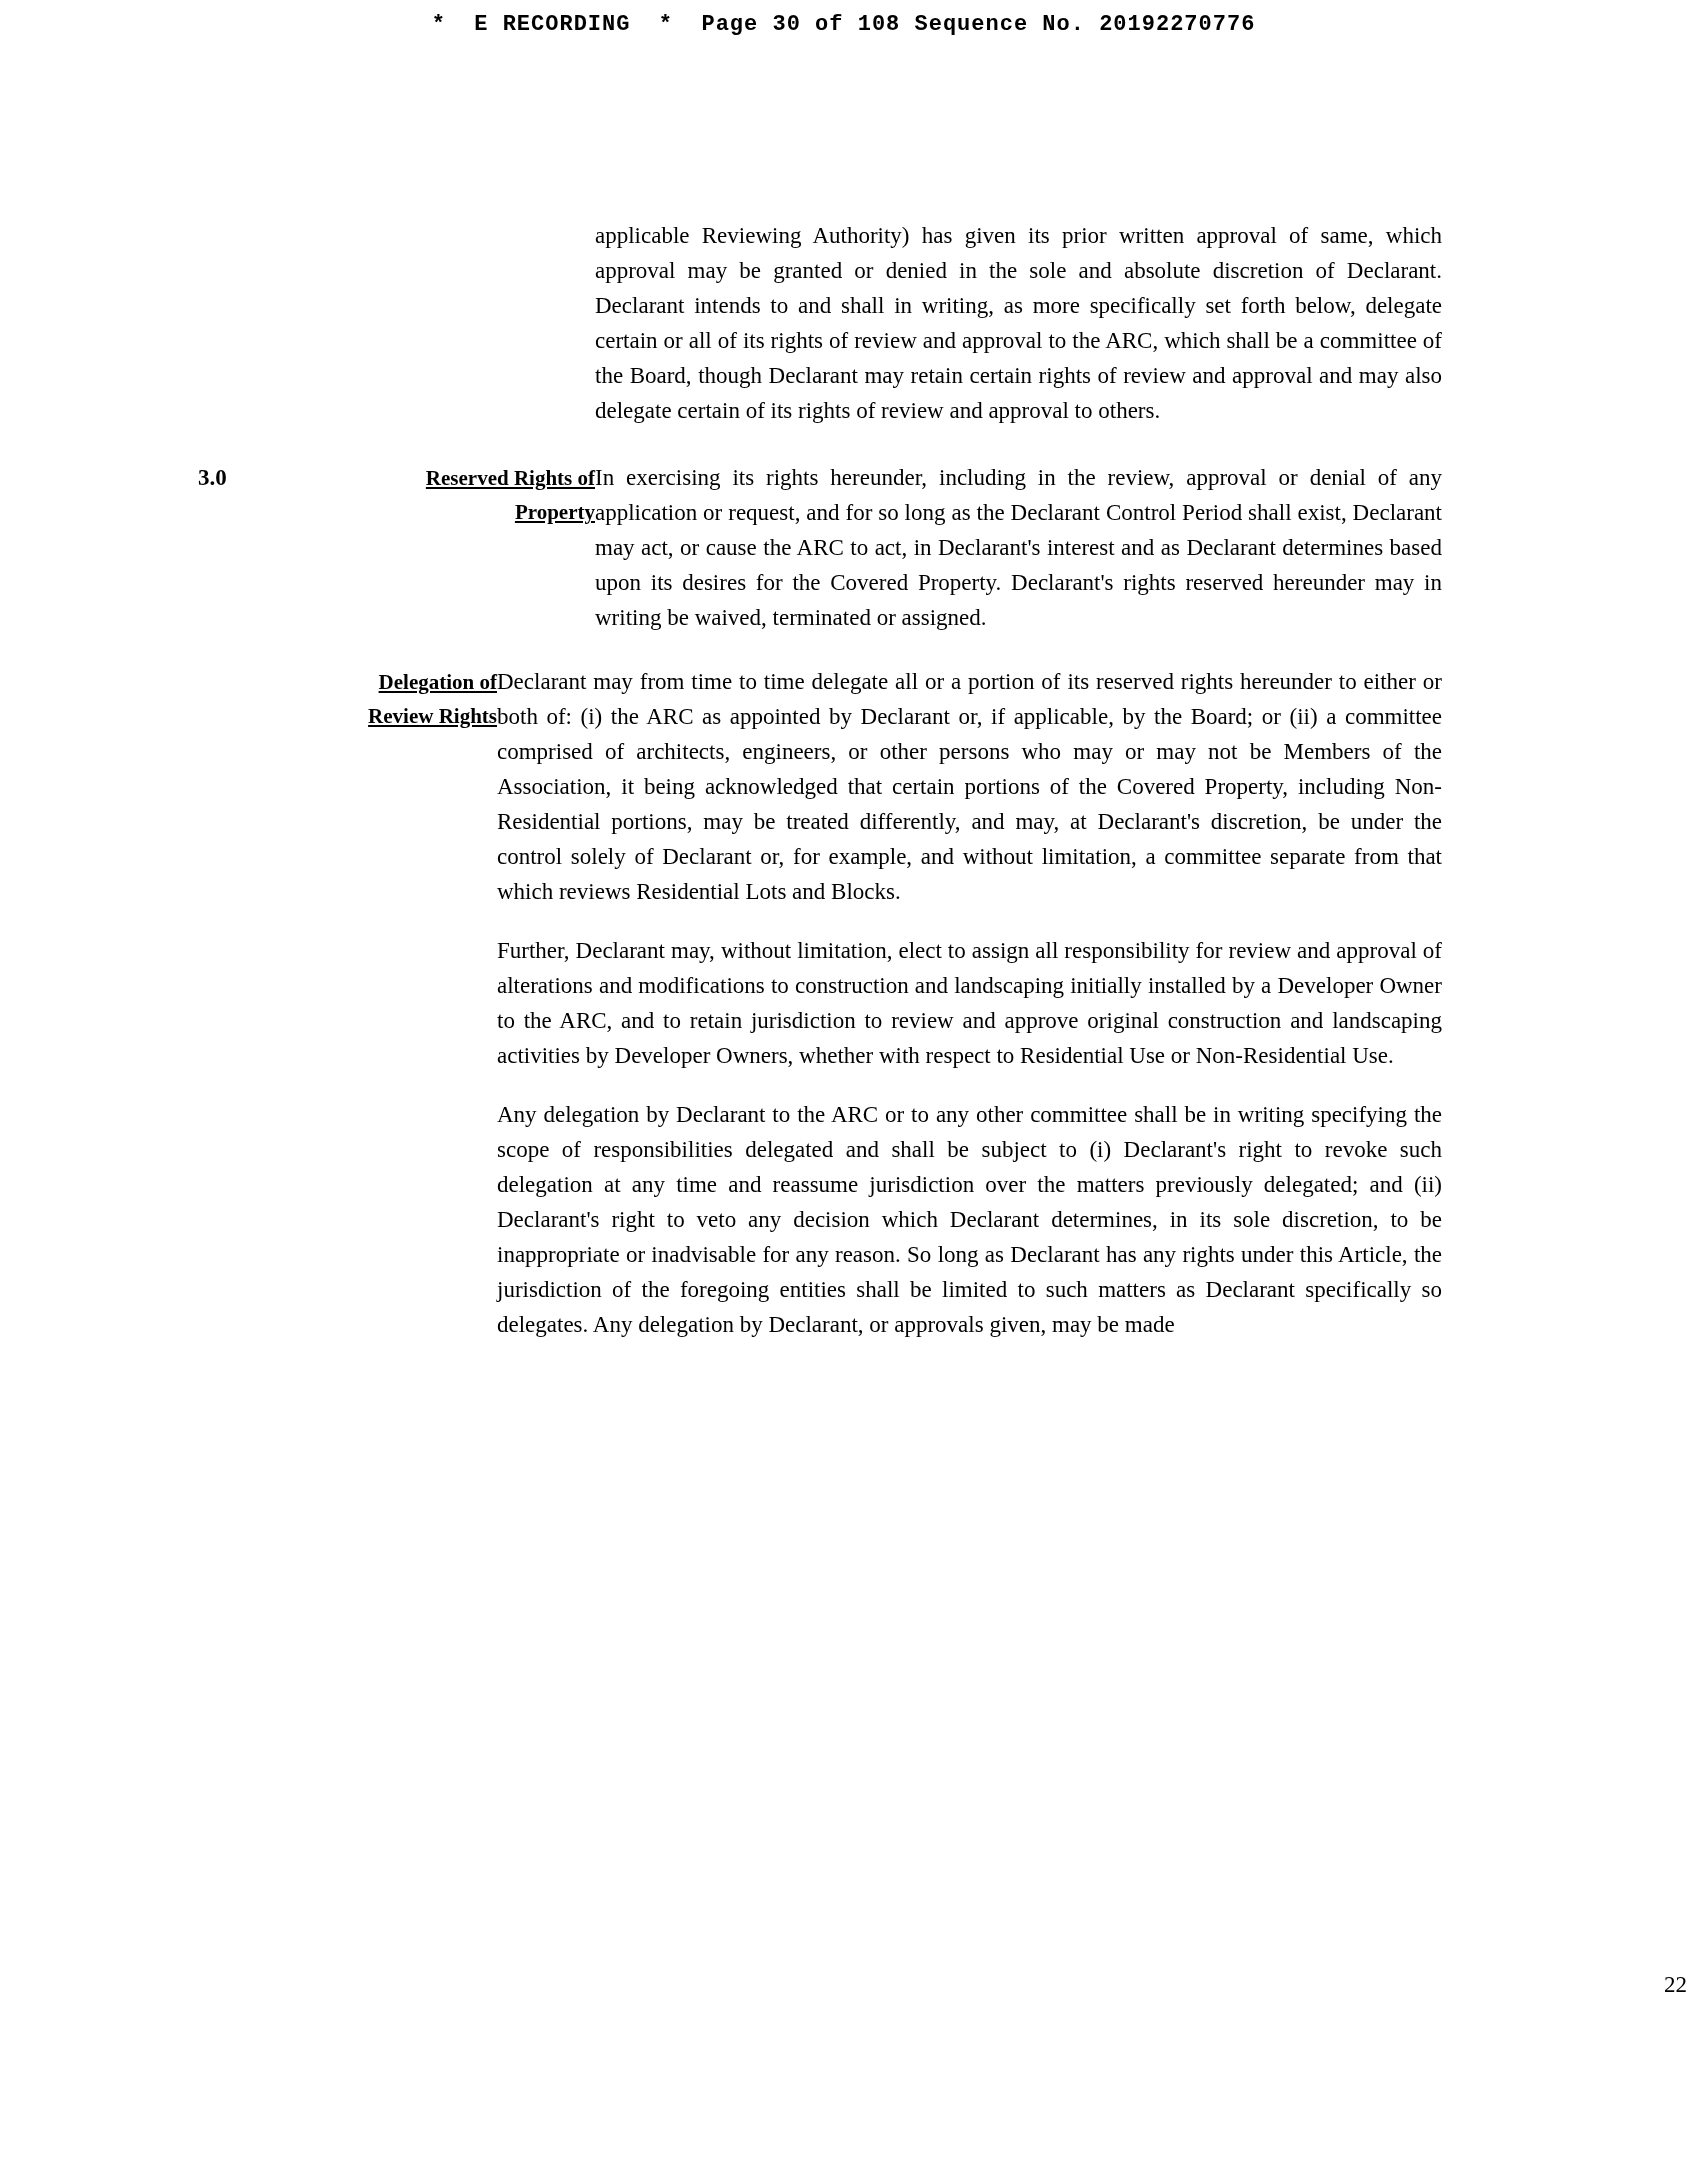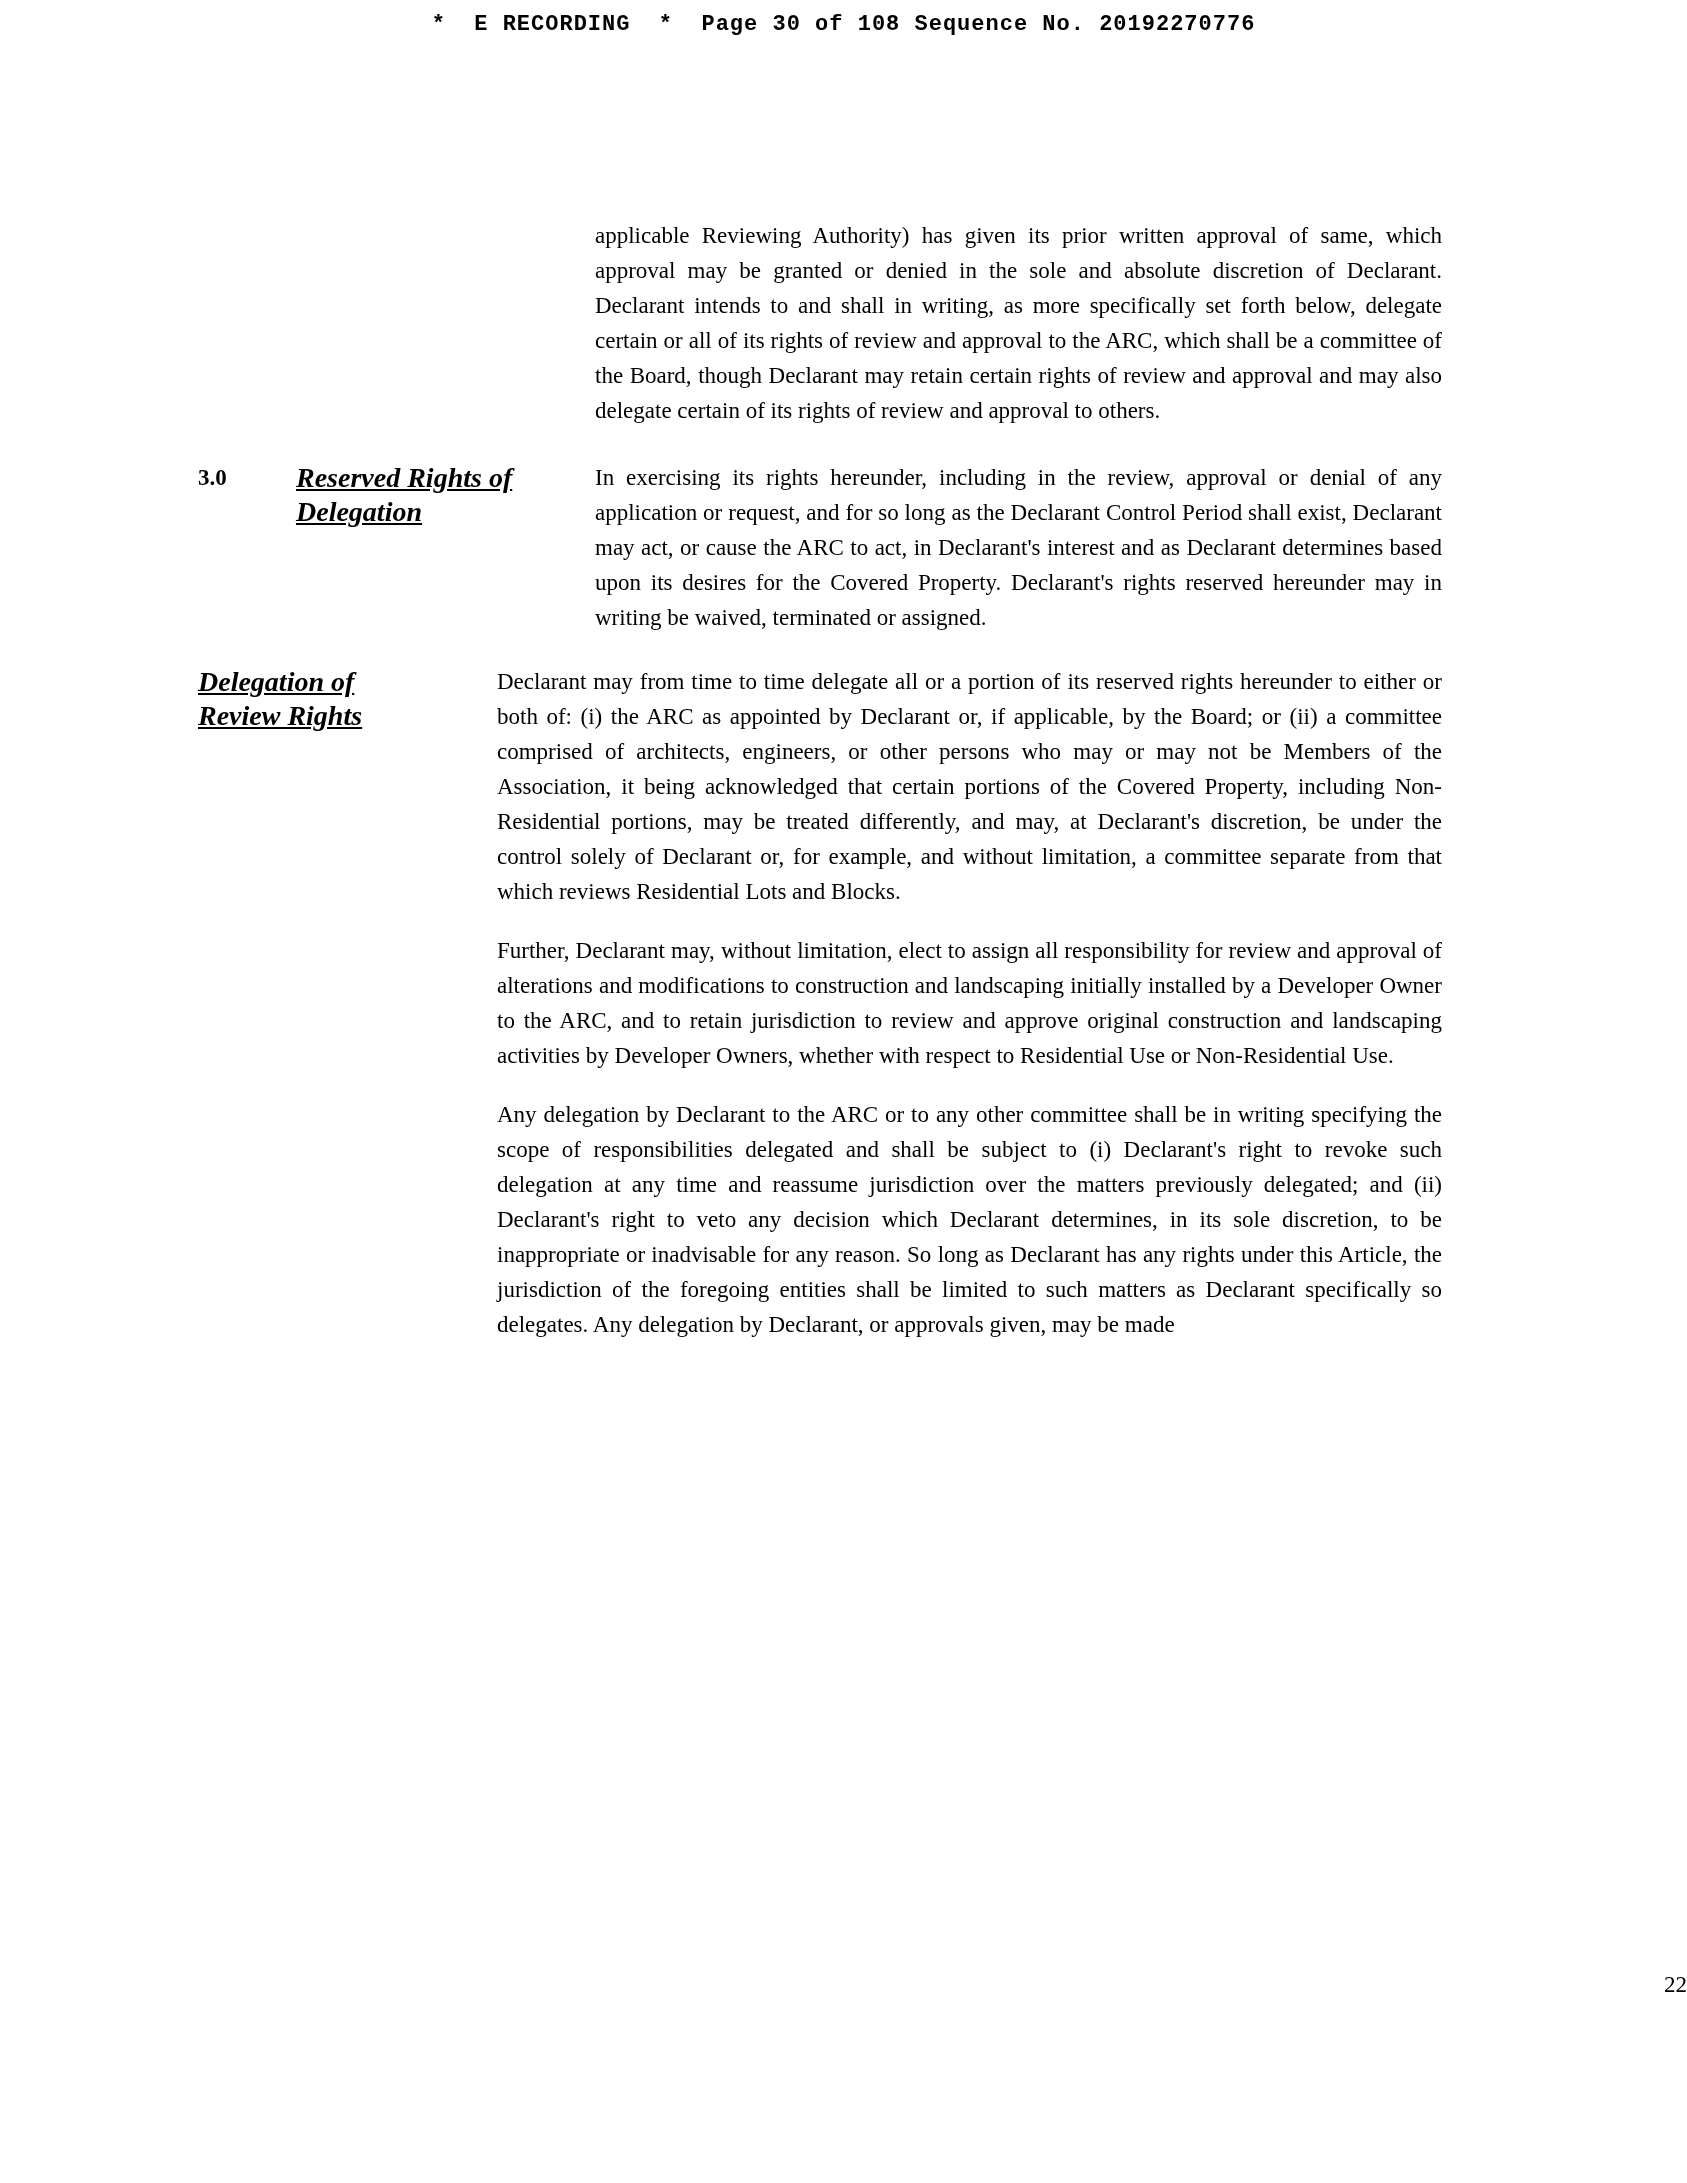--- a/index.html
+++ b/index.html
@@ -45,25 +45,25 @@
     flex: 0 0 98px;
     font-weight: 700;
     font-size: 23px;
     line-height: 34px;
     padding-top: 1.3px;
   }
   .col-head {
     width: 299px;
     flex: 0 0 299px;
     font-weight: 700;
-    font-style: italic;
     text-decoration: underline;
-    font-size: 28px;
+    font-size: 21px;
     line-height: 34px;
     padding-top: 1.3px;
+    text-align: right;
   }
   .col-head span { display: block; }
   .col-text {
     flex: 1 1 auto;
     font-size: 23px;
     line-height: 35px;
     text-align: justify;
     text-justify: inter-word;
     hyphens: none;
   }
@@ -104,21 +104,21 @@
       <div class="intro-spacer"></div>
       <div class="col-text">
         <p>applicable Reviewing Authority) has given its prior written approval of same, which approval may be granted or denied in the sole and absolute discretion of Declarant. Declarant intends to and shall in writing, as more specifically set forth below, delegate certain or all of its rights of review and approval to the ARC, which shall be a committee of the Board, though Declarant may retain certain rights of review and approval and may also delegate certain of its rights of review and approval to others.</p>
       </div>
     </div>
 
     <div class="block">
       <div class="col-num">3.0</div>
       <div class="col-head">
         <span>Reserved Rights of</span>
-        <span>Delegation</span>
+        <span>Property</span>
       </div>
       <div class="col-text">
         <p>In exercising its rights hereunder, including in the review, approval or denial of any application or request, and for so long as the Declarant Control Period shall exist, Declarant may act, or cause the ARC to act, in Declarant's interest and as Declarant determines based upon its desires for the Covered Property. Declarant's rights reserved hereunder may in writing be waived, terminated or assigned.</p>
       </div>
     </div>
 
     <div class="block">
       <div class="col-head">
         <span>Delegation of</span>
         <span>Review Rights</span>

